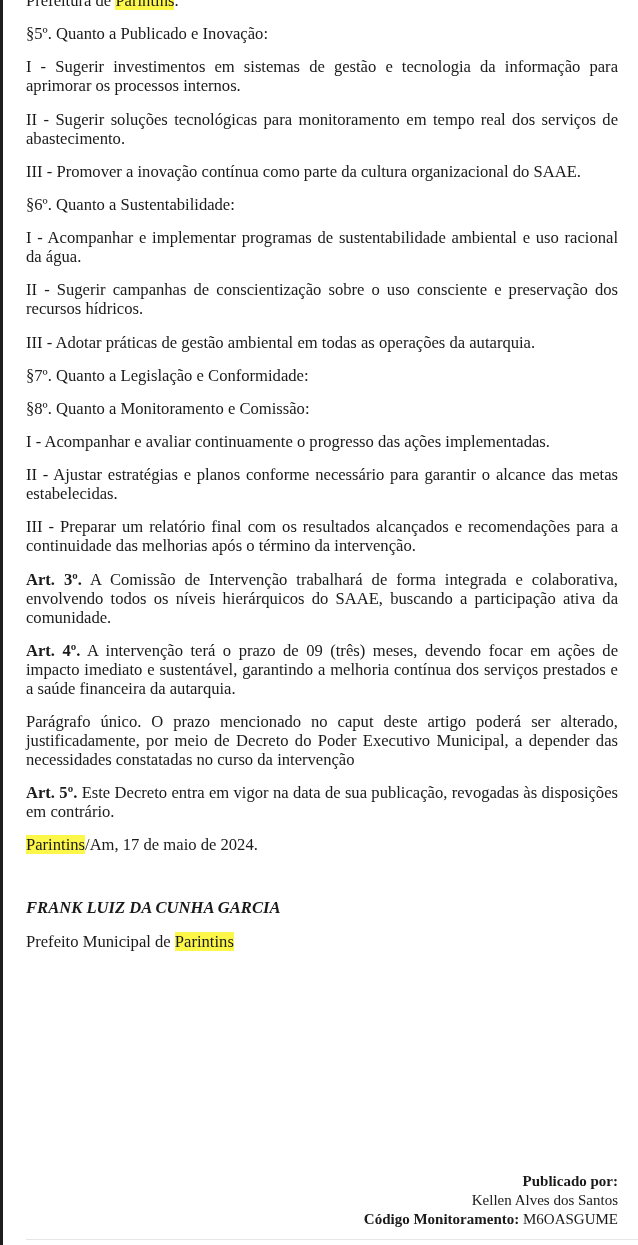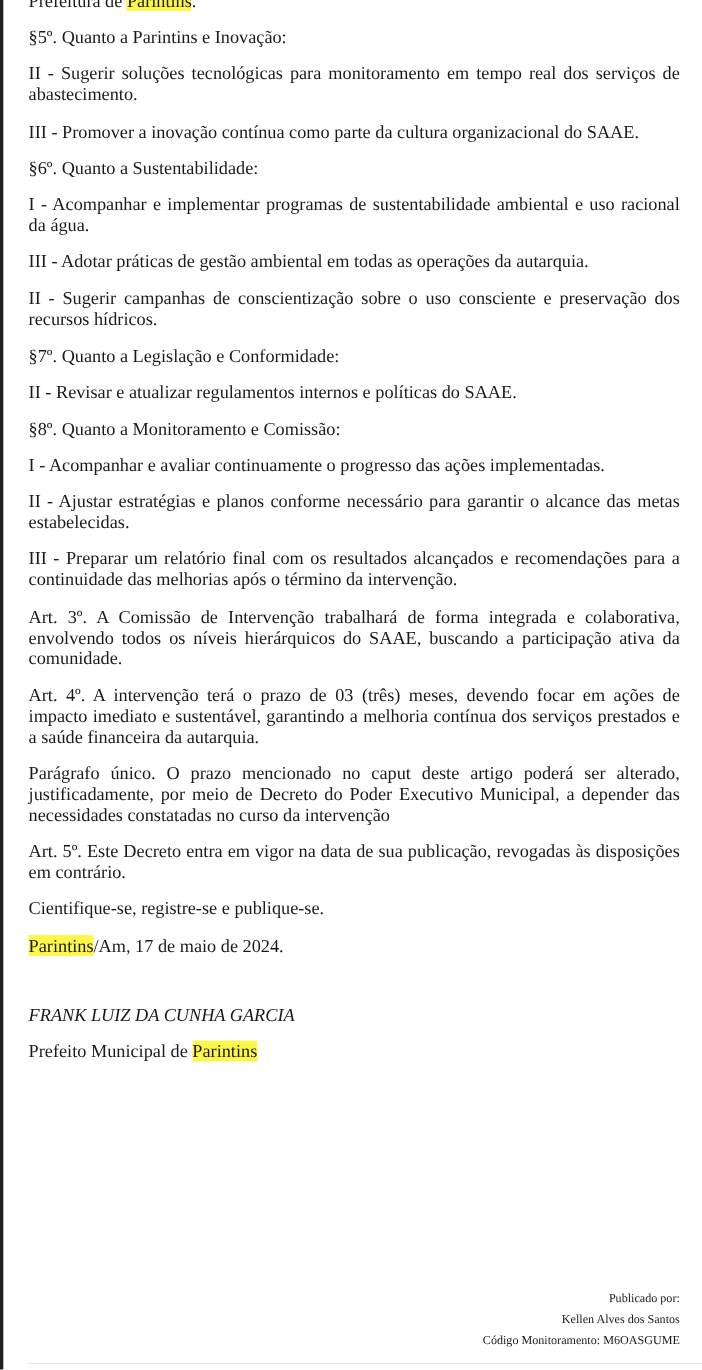--- a/index.html
+++ b/index.html
@@ -10,67 +10,66 @@
   }
   .left-rule {
     position: absolute; left: 0; top: 0; width: 3px; height: 1245px; background: #1e1e1e;
   }
   .page {
     position: absolute; left: 26px; top: -9px; width: 592px;
     font-size: 16.6px; line-height: 19px;
   }
   .p { margin: 0 0 14.2px 0; text-align: justify; }
   .p.nojust { text-align: left; }
-  .b { font-weight: normal; }
+  .b { font-weight: bold; }
   .i { font-style: italic; margin-top: 44px; }
   .hl { background: #fdf74a; }
   .sig-block {
     position: absolute; right: 20px; top: 1172px; text-align: right;
-    font-size: 11px; line-height: 19px;
+    font-size: 15px; line-height: 19px;
   }
   .bottom-rule {
     position: absolute; left: 26px; right: 0; top: 1239px; height: 1px; background: #e6e6e6;
   }
 </style>
 </head>
 <body>
 
 <div class="left-rule"></div>
 
 <div class="page">
   <p class="p nojust">
     <span>Prefeitura de </span><span class="hl">Parintins</span><span>.</span>
   </p>
 
-  <p class="p">§5º. Quanto a Parintins e Inovação:</p>
+  <p class="p">§5º. Quanto a Publicado e Inovação:</p>
+  <p class="p">I - Sugerir investimentos em sistemas de gestão e tecnologia da informação para aprimorar os processos internos.</p>
   <p class="p">II - Sugerir soluções tecnológicas para monitoramento em tempo real dos serviços de abastecimento.</p>
   <p class="p">III - Promover a inovação contínua como parte da cultura organizacional do SAAE.</p>
   <p class="p">§6º. Quanto a Sustentabilidade:</p>
   <p class="p">I - Acompanhar e implementar programas de sustentabilidade ambiental e uso racional da água.</p>
+  <p class="p">II - Sugerir campanhas de conscientização sobre o uso consciente e preservação dos recursos hídricos.</p>
   <p class="p">III - Adotar práticas de gestão ambiental em todas as operações da autarquia.</p>
-  <p class="p">II - Sugerir campanhas de conscientização sobre o uso consciente e preservação dos recursos hídricos.</p>
   <p class="p">§7º. Quanto a Legislação e Conformidade:</p>
-  <p class="p">II - Revisar e atualizar regulamentos internos e políticas do SAAE.</p>
   <p class="p">§8º. Quanto a Monitoramento e Comissão:</p>
   <p class="p">I - Acompanhar e avaliar continuamente o progresso das ações implementadas.</p>
   <p class="p">II - Ajustar estratégias e planos conforme necessário para garantir o alcance das metas estabelecidas.</p>
   <p class="p">III - Preparar um relatório final com os resultados alcançados e recomendações para a continuidade das melhorias após o término da intervenção.</p>
 
   <p class="p">
     <span class="b">Art. 3º.</span><span> A Comissão de Intervenção trabalhará de forma integrada e colaborativa, envolvendo todos os níveis hierárquicos do SAAE, buscando a participação ativa da comunidade.</span>
   </p>
   <p class="p">
-    <span class="b">Art. 4º.</span><span> A intervenção terá o prazo de 03 (três) meses, devendo focar em ações de impacto imediato e sustentável, garantindo a melhoria contínua dos serviços prestados e a saúde financeira da autarquia.</span>
+    <span class="b">Art. 4º.</span><span> A intervenção terá o prazo de 09 (três) meses, devendo focar em ações de impacto imediato e sustentável, garantindo a melhoria contínua dos serviços prestados e a saúde financeira da autarquia.</span>
   </p>
   <p class="p">Parágrafo único. O prazo mencionado no caput deste artigo poderá ser alterado, justificadamente, por meio de Decreto do Poder Executivo Municipal, a depender das necessidades constatadas no curso da intervenção</p>
   <p class="p">
     <span class="b">Art. 5º.</span><span> Este Decreto entra em vigor na data de sua publicação, revogadas às disposições em contrário.</span>
   </p>
 
-  <p class="p nojust b">Cientifique-se, registre-se e publique-se.</p>
   <p class="p nojust">
     <span class="hl">Parintins</span><span>/Am, 17 de maio de 2024.</span>
   </p>
   <p class="p nojust b i">FRANK LUIZ DA CUNHA GARCIA</p>
   <p class="p nojust">
     <span>Prefeito Municipal de </span><span class="hl">Parintins</span>
   </p>
 </div>
 
 <div class="sig-block">

